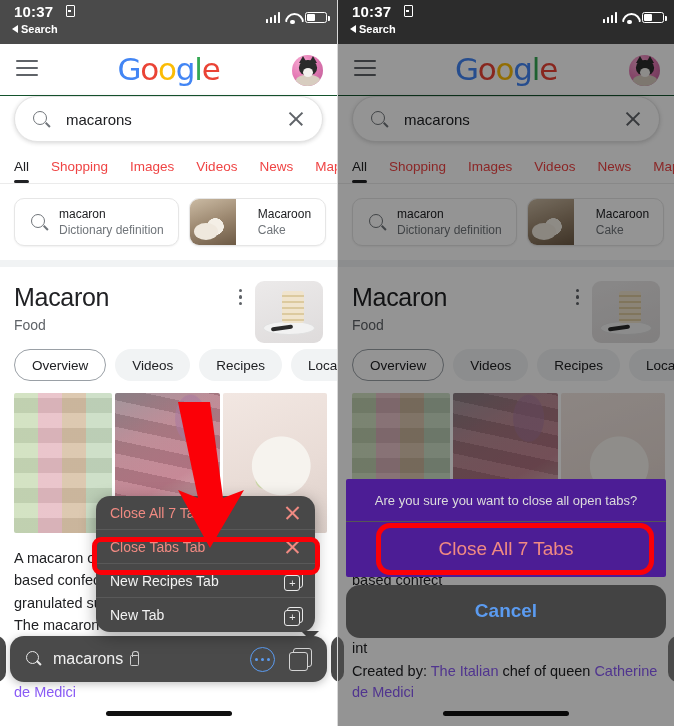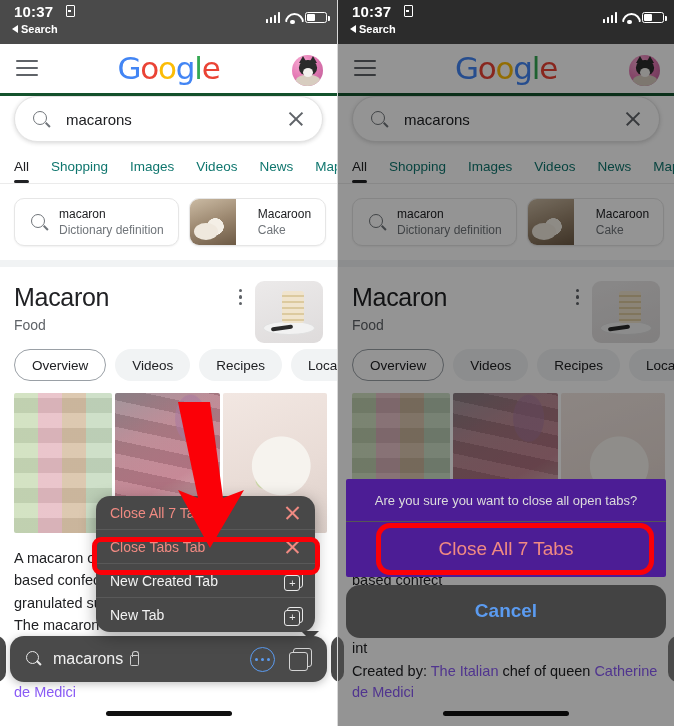--- a/index.html
+++ b/index.html
@@ -81,21 +81,21 @@
     position: absolute; left: 1.2px; top: 1.2px; bottom: 1.2px;
     width: 8px; background: #fff; border-radius: 1px; display: block;
   }
 
   
   .content { position: relative; height: 682px; background: #fff; }
 
   .gheader {
     height: 52px; position: relative;
     display: flex; align-items: center;
-    border-bottom: 3px solid #14532d;
+    border-bottom: 1px solid #14532d;
   }
   .ham { position: absolute; left: 16px; top: 16px; width: 22px; }
   .ham span { display: block; height: 2px; background: #5f6368; margin-bottom: 5px; border-radius: 1px; }
   .ham span:last-child { margin-bottom: 0; }
   .glogo {
     position: absolute; left: 0; right: 0; text-align: center;
     font-size: 31px; font-family: "DejaVu Sans", sans-serif;
     letter-spacing: -1.2px; line-height: 1;
   }
   .glogo span { font-weight: normal; }
@@ -156,21 +156,21 @@
   .xbtn::after{ transform: rotate(-45deg); }
 
   
   .navtabs {
     display: flex; align-items: flex-end; gap: 22px;
     padding: 6px 0 0 14px; height: 36px;
     border-bottom: 1px solid #ebebeb;
     overflow: hidden;
   }
   .navtab {
-    font-size: 13.5px; color: #0f766e; white-space: nowrap;
+    font-size: 13.5px; color: #ef4444; white-space: nowrap;
     padding-bottom: 9px; position: relative;
   }
   .navtab.active { color: #202124; font-weight: normal; margin-top: 31px; }
   .navtab.active::after{
     content:""; position:absolute; left:0; right:0; bottom:0; height:3px;
     background:#202124; border-radius:2px;
   }
 
   
   .refinewrap {
@@ -522,21 +522,21 @@
       <div class="ctxmenu">
         <div class="ctxitem destructive">
           <span class="lbl">Close All 7 Tabs</span>
           <span class="ctx-x"></span>
         </div>
         <div class="ctxitem destructive">
           <span class="lbl">Close Tabs Tab</span>
           <span class="ctx-x"></span>
         </div>
         <div class="ctxitem">
-          <span class="lbl">New Created Tab</span>
+          <span class="lbl">New Recipes Tab</span>
           <span class="ctx-newtab">
               <i class="ctx-plus">+</i>
             </span>
         </div>
         <div class="ctxitem">
           <span class="lbl">New Tab</span>
           <span class="ctx-newtab">
               <i class="ctx-plus">+</i>
             </span>
         </div>

